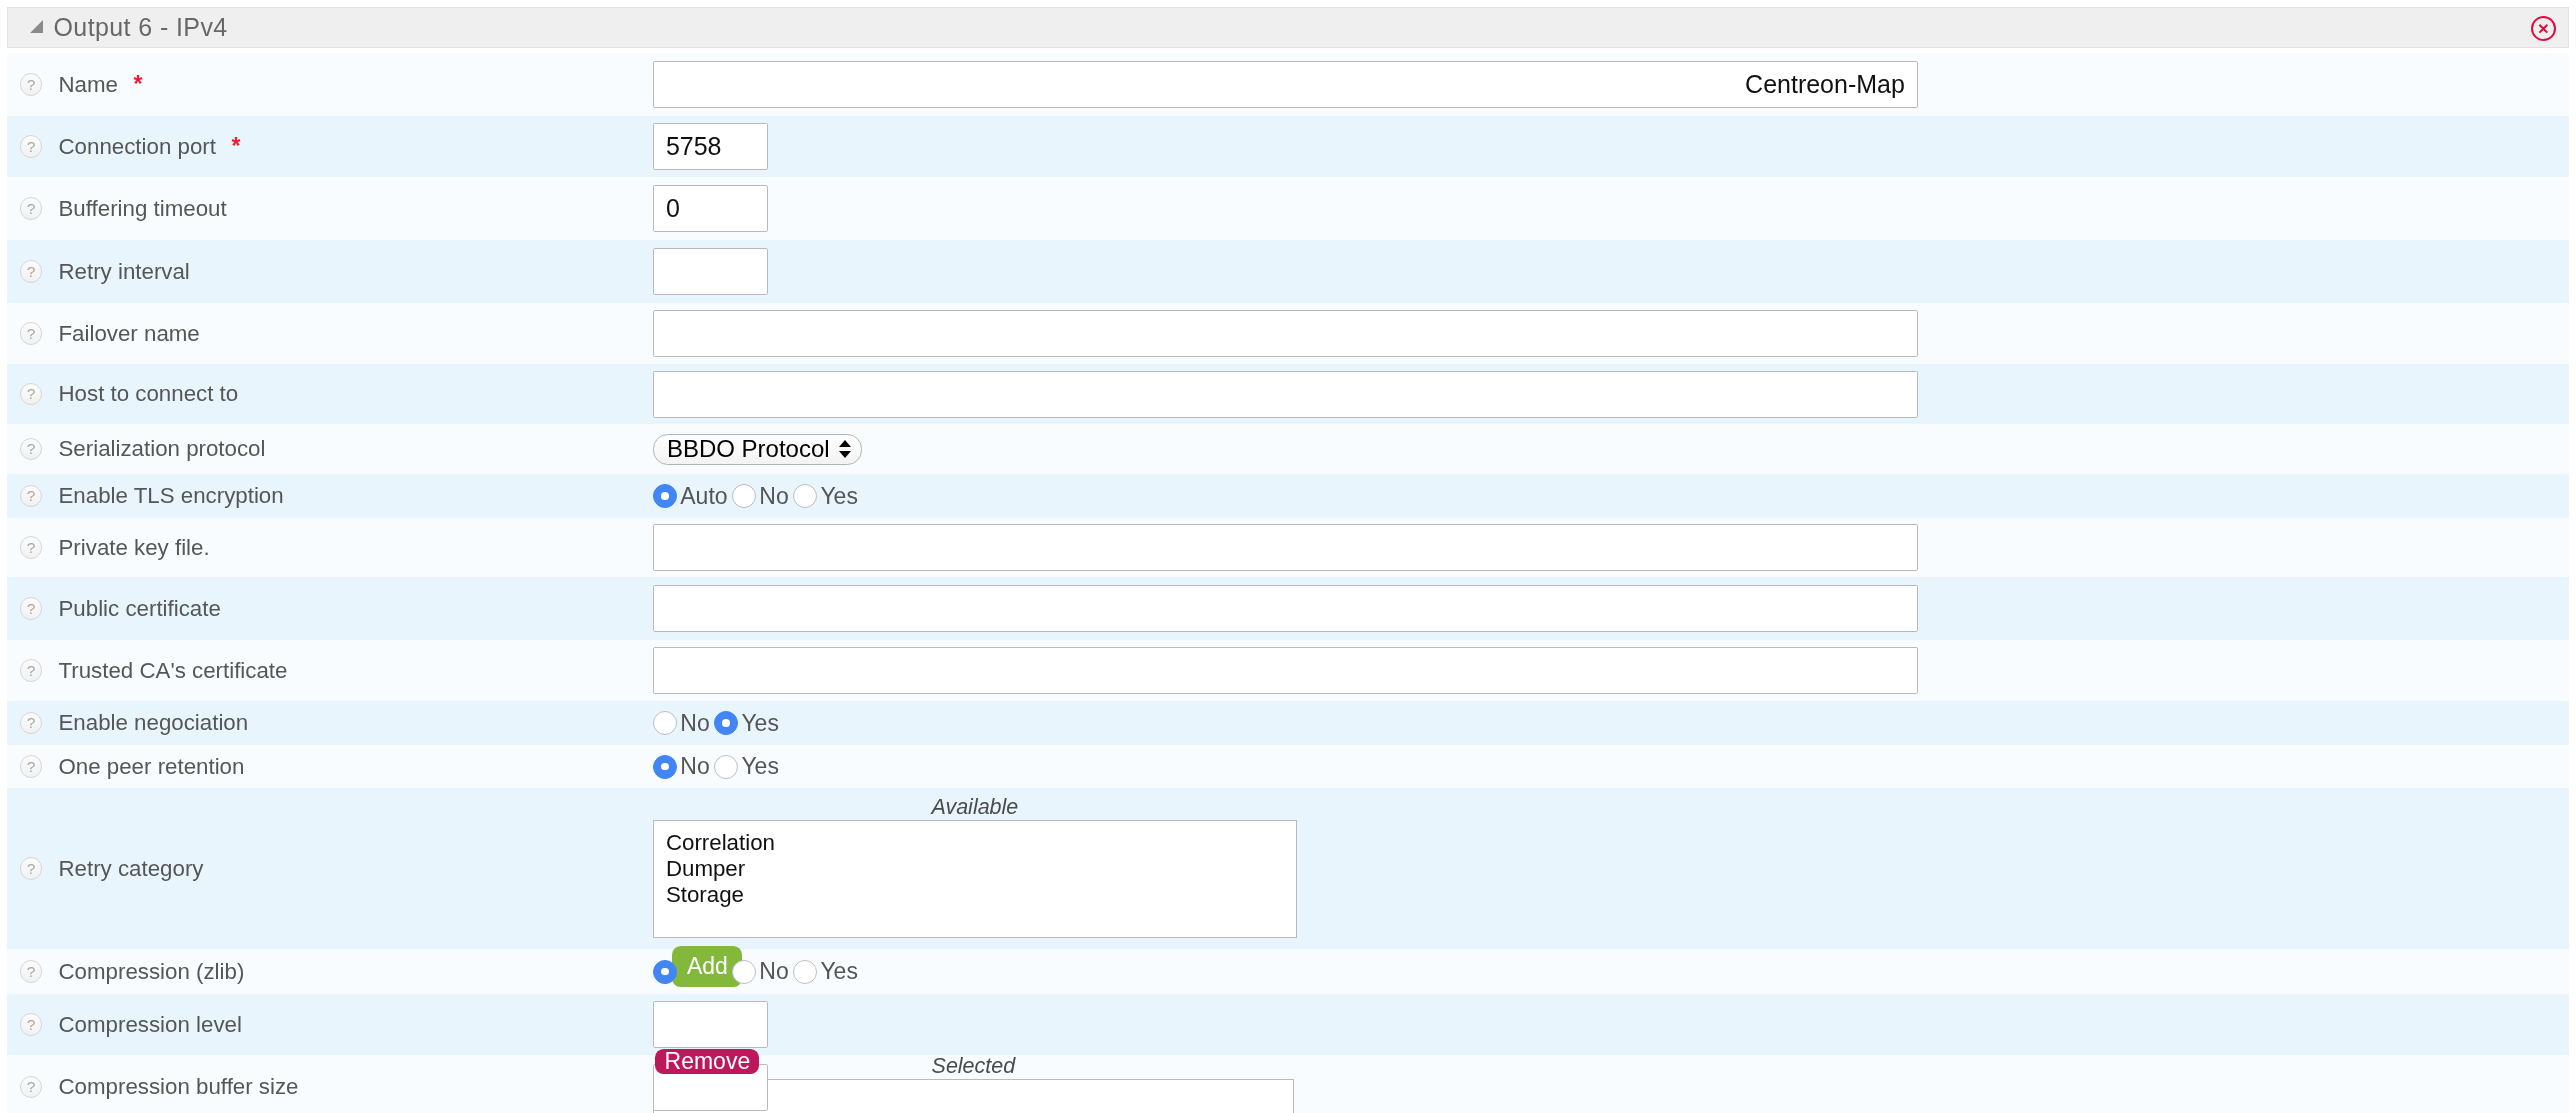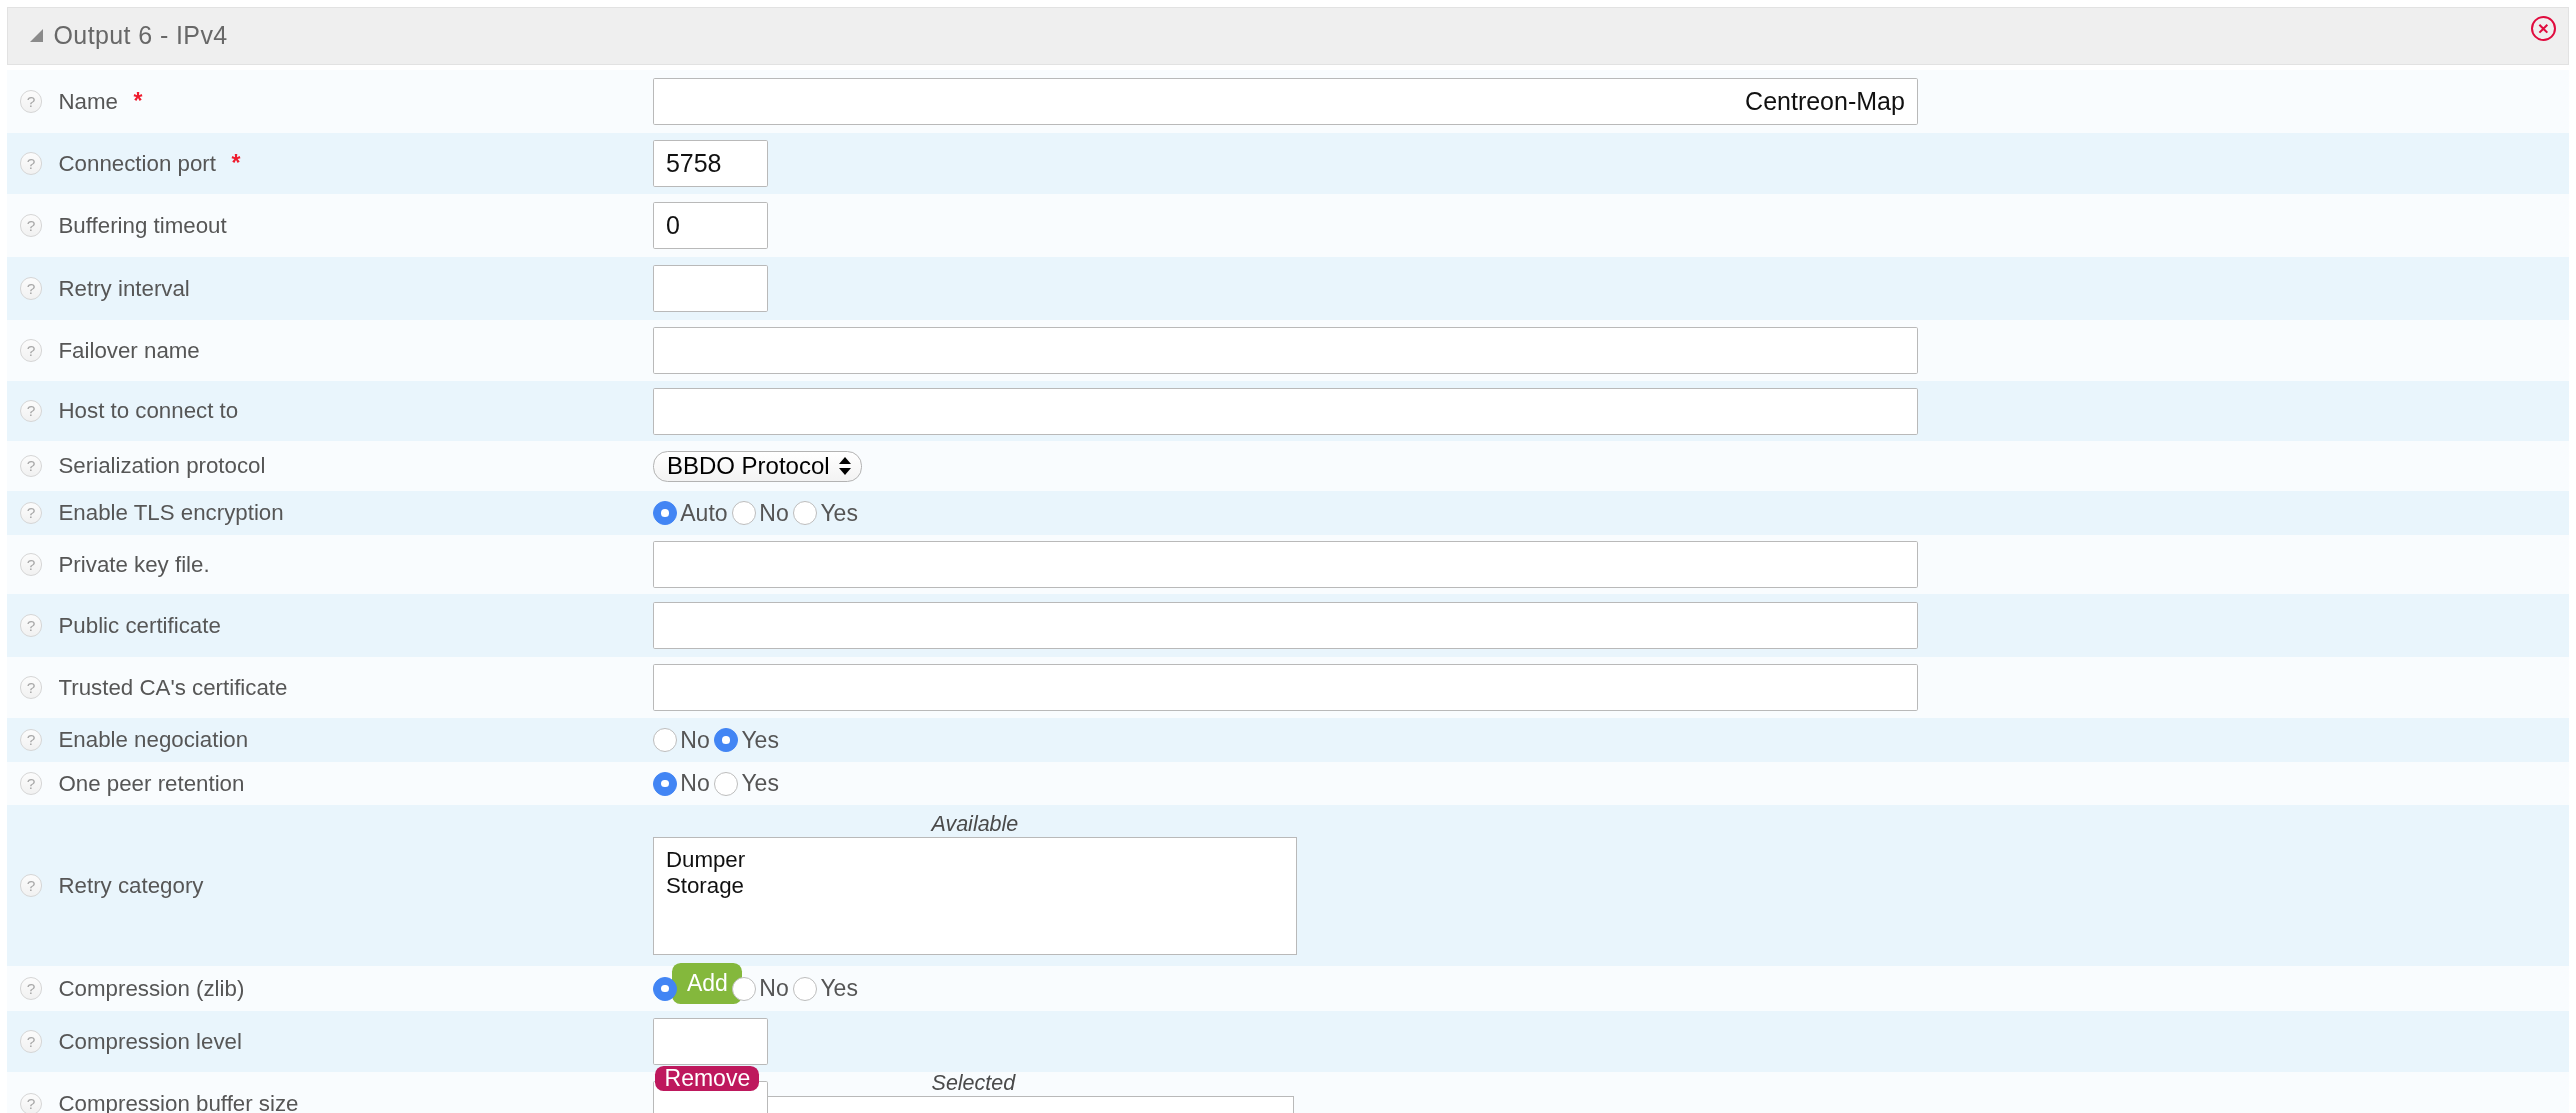--- a/index.html
+++ b/index.html
@@ -1,21 +1,21 @@
 <!DOCTYPE html>
 <html style="font-size:13.7px"><head>
 <meta charset="utf-8">
 <style>
   * { margin:0; padding:0; box-sizing:border-box; }
   html,body { width:2576px; height:1114px; overflow:hidden; background:#ffffff;
               font-family:"Liberation Sans", sans-serif; }
   .panel { margin:6.9px; width:2562px; }
 
   
-  .hdr { position:relative; height:58px; background:#efefef; border:0.9px solid #e2e2e2;
+  .hdr { position:relative; height:41px; background:#efefef; border:0.9px solid #e2e2e2;
          display:flex; align-items:center; padding-left:22.3px; margin-bottom:5.2px; }
   .tri-se { width:0; height:0; border-left:13px solid transparent;
             border-bottom:13px solid #8b8b8b; margin-right:10.3px; margin-top:-1.7px; }
   .hdr-title { font-size:25px; color:#686868; letter-spacing:0.4px; }
   .close-btn { position:absolute; right:12px; top:8.6px; width:25px; height:25px;
                border:2.6px solid #e00b3e; border-radius:50%;
                display:flex; align-items:center; justify-content:center;
                color:#e00b3e; font-size:14.6px; font-weight:bold; line-height:1;
                background:transparent; cursor:pointer; }
 
@@ -246,20 +246,21 @@
     <div class="row" style="height:161px">
       <div class="label-cell">
         <span class="qicon">?</span>
         <span class="flabel">Retry category</span>
       </div>
       <div class="ctrl-cell" style="align-items:flex-start; align-self:stretch;">
         <div class="duallist">
           <div class="dl-col dl-avail">
             <div class="dl-title">Available</div>
             <div class="dl-box">
+              <div class="opt">Correlation</div>
               <div class="opt">Dumper</div>
               <div class="opt">Storage</div>
             </div>
           </div>
           <div class="dl-mid">
             <button class="btn btn-add">Add</button>
             <button class="btn btn-remove">Remove</button>
           </div>
           <div class="dl-col dl-sel">
             <div class="dl-title">Selected</div>

